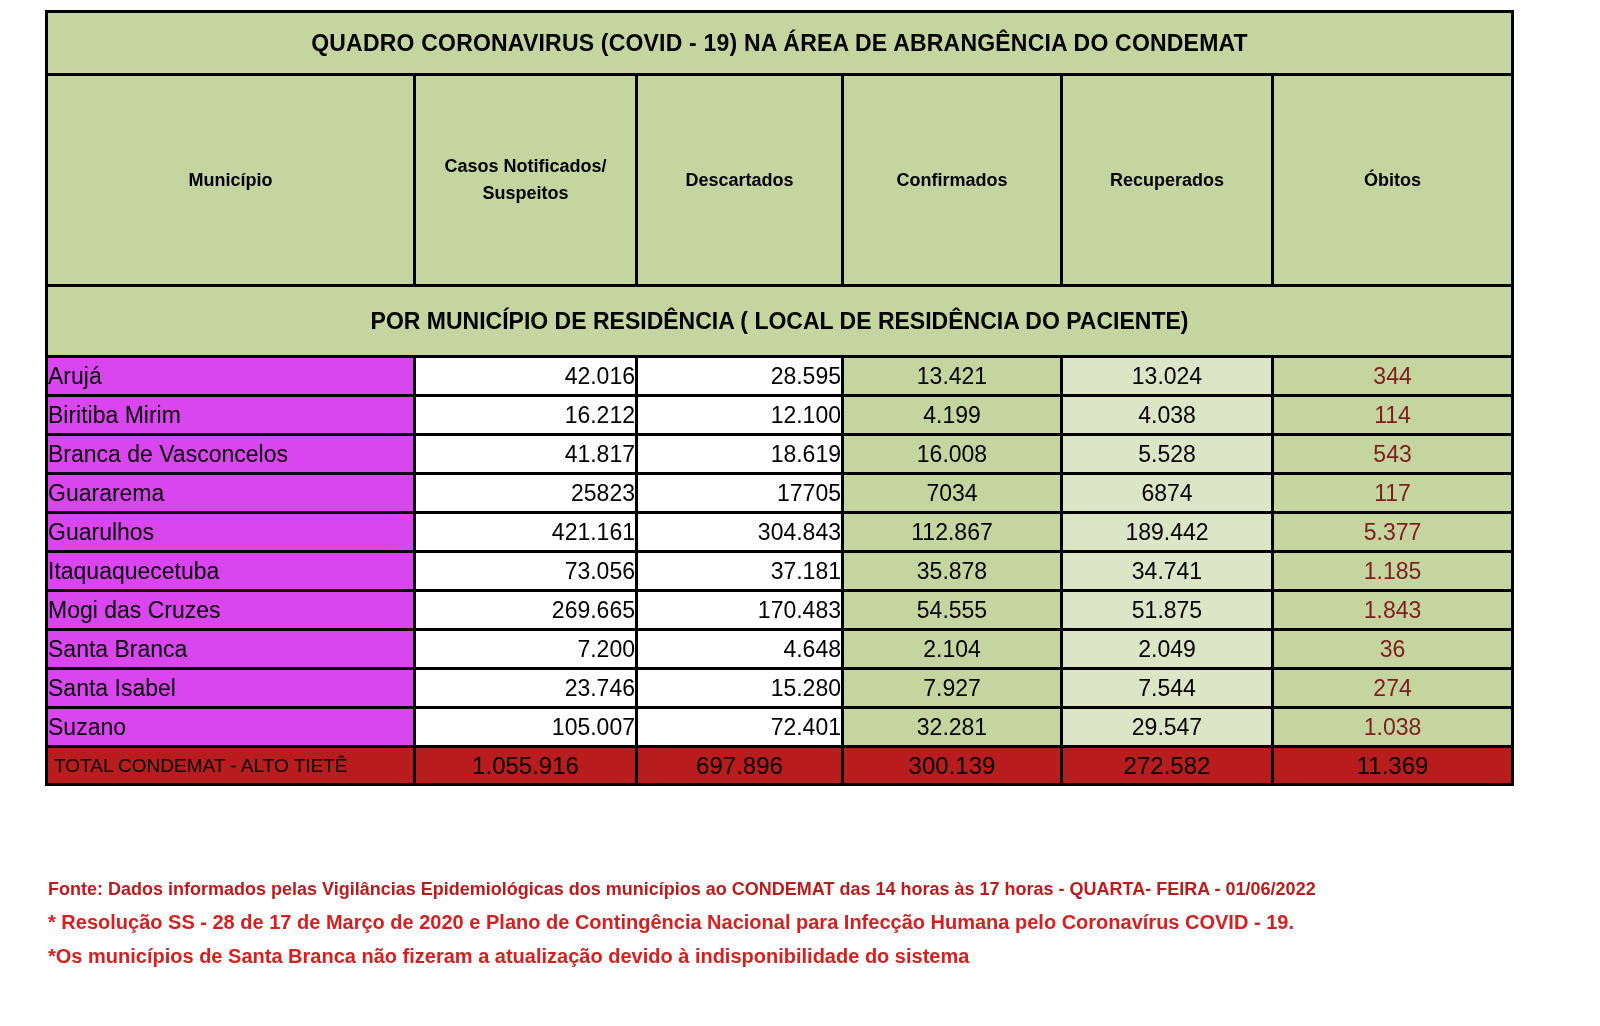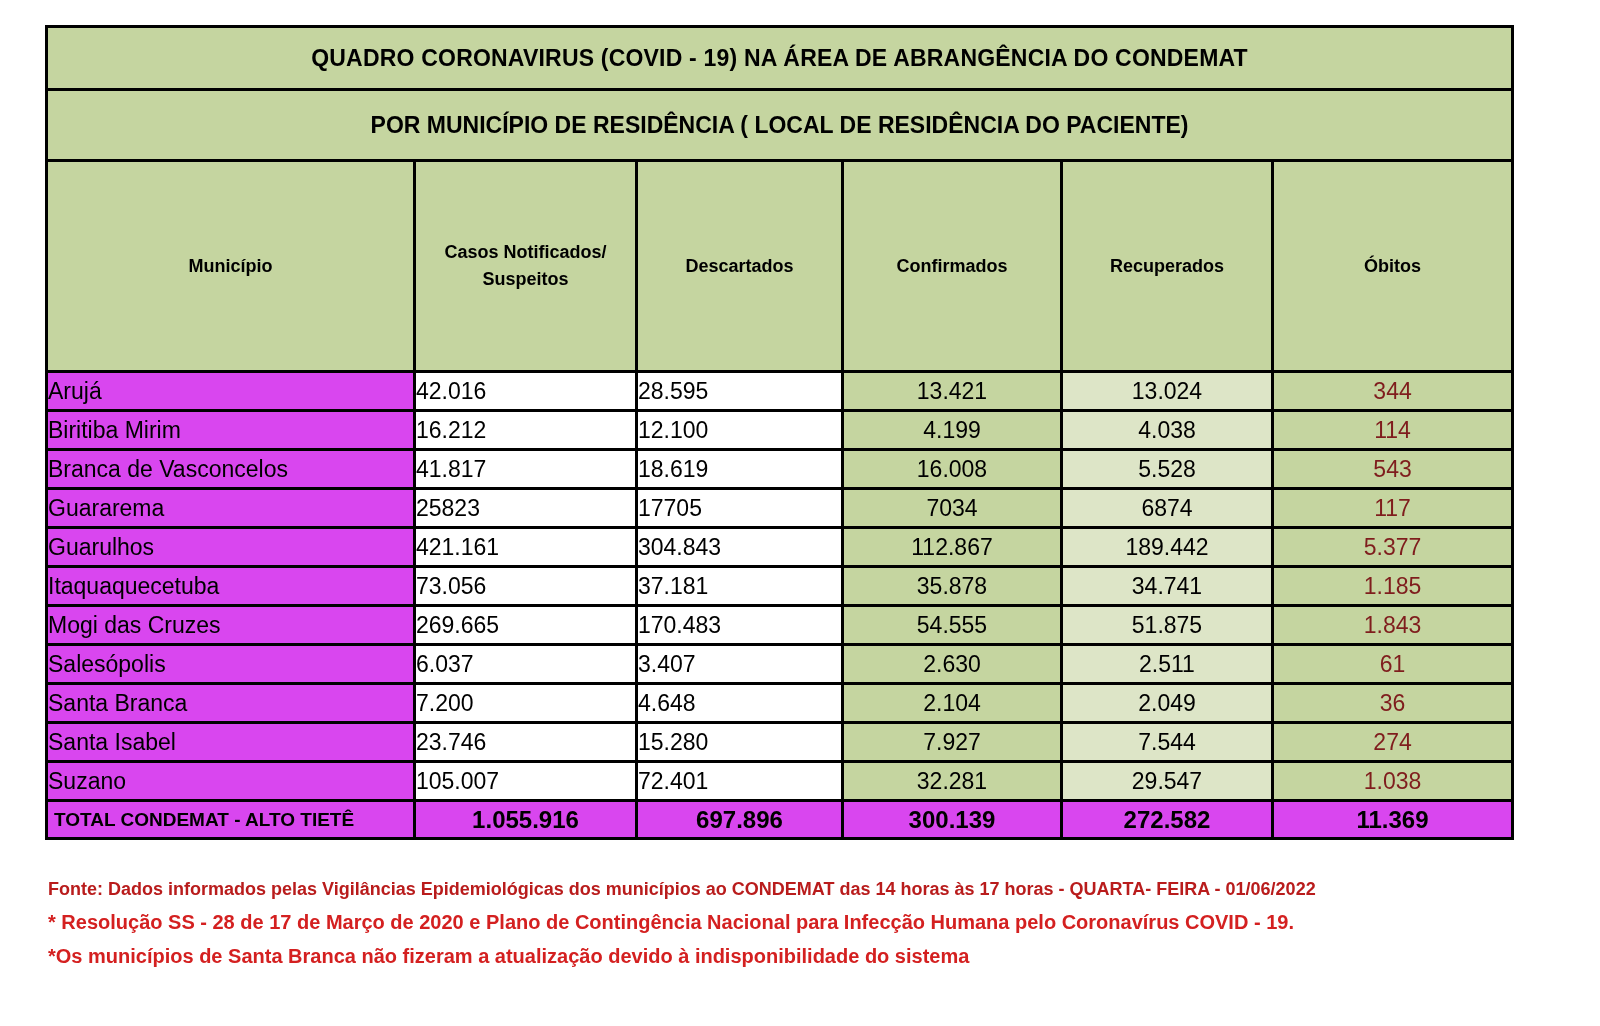--- a/index.html
+++ b/index.html
@@ -16,21 +16,21 @@
   .page {
     position: relative;
     width: 1600px;
     height: 1026px;
   }
 
   
   .table-wrap {
     position: absolute;
     left: 45px;
-    top: 25px;
+    top: 10px;
     width: 1466px;
   }
   table.covid {
     border-collapse: collapse;
     width: 1466px;
     table-layout: fixed;
   }
   table.covid td, table.covid th {
     border: 3px solid #000000;
     padding: 0;
@@ -73,21 +73,21 @@
   td.muni {
     background: #d946ef;
     text-align: left;
     padding-left: 6px;
     font-size: 23px;
     color: #000;
     font-weight: 400;
   }
   td.num {
     background: #ffffff;
-    text-align: left;
+    text-align: right;
     font-size: 23px;
     color: #000;
   }
   td.conf {
     background: #c5d5a0;
     text-align: center;
     font-size: 23px;
     color: #000;
   }
   td.recu {
@@ -99,22 +99,22 @@
   td.obit {
     background: #c5d5a0;
     text-align: center;
     font-size: 23px;
     color: #7f1d1d;
   }
 
   
   tr.total-row { height: 38px; }
   tr.total-row td {
-    background: #d946ef;
-    font-weight: bold;
+    background: #b91c1c;
+    font-weight: normal;
     color: #000;
   }
   tr.total-row td.total-label {
     text-align: left;
     padding-left: 6px;
     font-size: 19px;
   }
   tr.total-row td.total-num {
     text-align: center;
     font-size: 24px;
@@ -158,33 +158,33 @@
         <col style="width:219px">
         <col style="width:211px">
         <col style="width:240px">
       </colgroup>
 
       <thead>
         <tr>
           <th class="title-cell" colspan="6">QUADRO CORONAVIRUS (COVID - 19) NA ÁREA DE ABRANGÊNCIA DO CONDEMAT</th>
         </tr>
         <tr>
-          <th class="subtitle-cell" colspan="6">POR MUNICÍPIO DE RESIDÊNCIA ( LOCAL DE RESIDÊNCIA DO PACIENTE)</th>
-        </tr>
-        <tr>
           <th class="hdr">Município</th>
           <th class="hdr">
             <span class="sub-line">Casos Notificados/</span>
             <span class="sub-line">Suspeitos</span>
           </th>
           <th class="hdr">Descartados</th>
           <th class="hdr">Confirmados</th>
           <th class="hdr">Recuperados</th>
           <th class="hdr">Óbitos</th>
         </tr>
+        <tr>
+          <th class="subtitle-cell" colspan="6">POR MUNICÍPIO DE RESIDÊNCIA ( LOCAL DE RESIDÊNCIA DO PACIENTE)</th>
+        </tr>
       </thead>
 
       <tbody>
         <tr>
           <td class="muni">Arujá</td>
           <td class="num">42.016</td>
           <td class="num">28.595</td>
           <td class="conf">13.421</td>
           <td class="recu">13.024</td>
           <td class="obit">344</td>
@@ -229,28 +229,20 @@
           <td class="recu">34.741</td>
           <td class="obit">1.185</td>
         </tr>
         <tr>
           <td class="muni">Mogi das Cruzes</td>
           <td class="num">269.665</td>
           <td class="num">170.483</td>
           <td class="conf">54.555</td>
           <td class="recu">51.875</td>
           <td class="obit">1.843</td>
-        </tr>
-        <tr>
-          <td class="muni">Salesópolis</td>
-          <td class="num">6.037</td>
-          <td class="num">3.407</td>
-          <td class="conf">2.630</td>
-          <td class="recu">2.511</td>
-          <td class="obit">61</td>
         </tr>
         <tr>
           <td class="muni">Santa Branca</td>
           <td class="num">7.200</td>
           <td class="num">4.648</td>
           <td class="conf">2.104</td>
           <td class="recu">2.049</td>
           <td class="obit">36</td>
         </tr>
         <tr>

